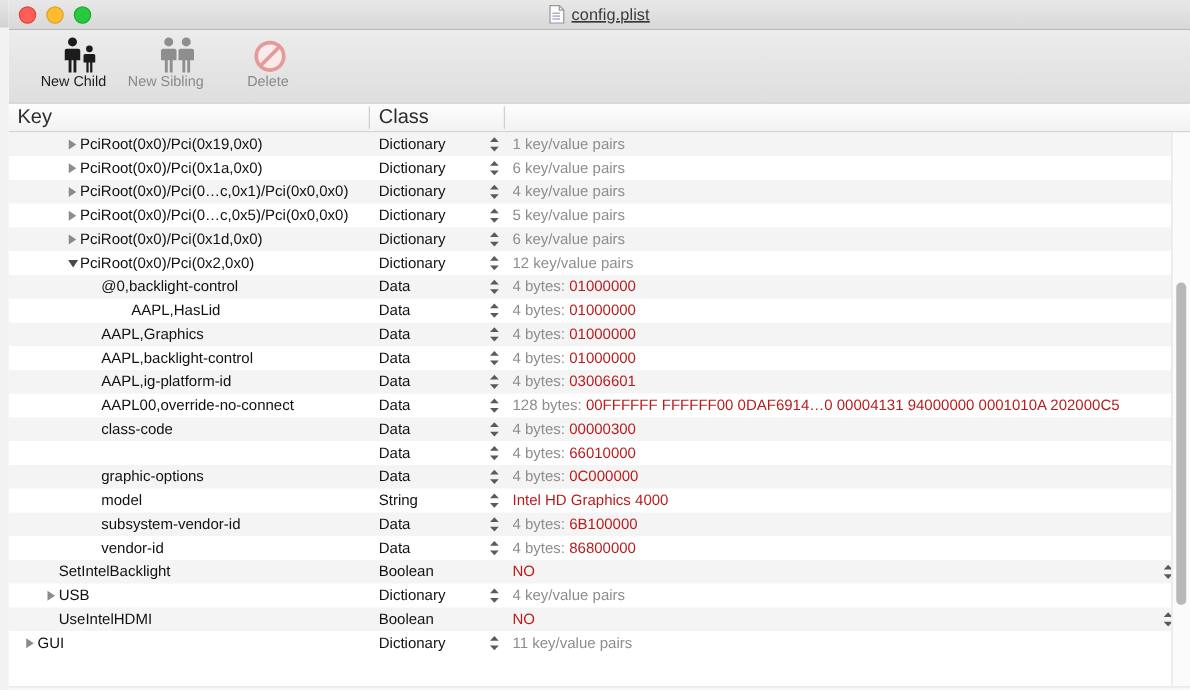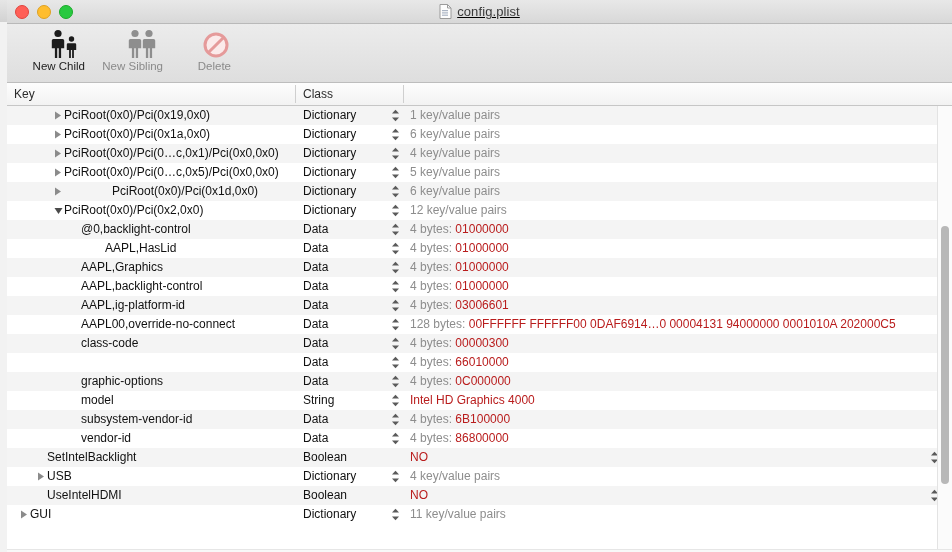--- a/index.html
+++ b/index.html
@@ -138,21 +138,21 @@
     height: 22px;
     background: linear-gradient(180deg, #fdfdfd 0%, #f2f2f2 100%);
     border-bottom: 1px solid #c6c6c6;
     position: relative;
   }
   .colhead {
     position: absolute;
     top: 0;
     height: 22px;
     line-height: 22px;
-    font-size: 12px;
+    font-size: 16px;
     color: #2b2b2b;
     padding-left: 7px;
     box-sizing: border-box;
   }
   .colsep {
     position: absolute;
     top: 2px;
     width: 1px;
     height: 18px;
     background: #cfcfcf;
@@ -423,21 +423,21 @@
             </span>
             <div class="cell-value"><span class="v-muted">5 key/value pairs</span></div>
           </div>
           <div class="row alt">
             <div class="cell-key">
               <span class="tri" style="left: 46px;">
                 <svg width="8" height="9" viewBox="0 0 8 9">
                   <path d="M1 0.5 L7 4.5 L1 8.5 Z" fill="#8b8b8b"></path>
                 </svg>
               </span>
-              <span class="keytext" style="left: 57px; margin-left: 48px;">PciRoot(0x0)/Pci(0x1d,0x0)</span>
+              <span class="keytext" style="left: 57px;">PciRoot(0x0)/Pci(0x1d,0x0)</span>
             </div>
             <div class="cell-class">Dictionary</div>
             <span class="stepper">
               <svg width="9" height="13" viewBox="0 0 9 13">
                 <path d="M4.5 0.8 L8 4.6 L1 4.6 Z" fill="#5a5a5a"></path>
                 <path d="M4.5 12.2 L8 8.4 L1 8.4 Z" fill="#5a5a5a"></path>
               </svg>
             </span>
             <div class="cell-value"><span class="v-muted">6 key/value pairs</span></div>
           </div>

